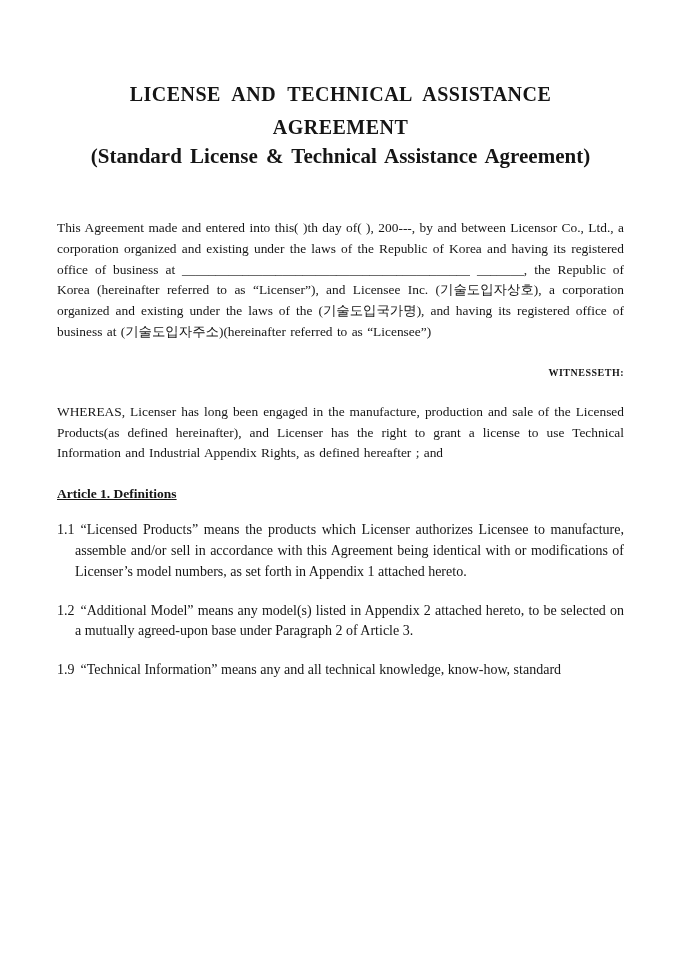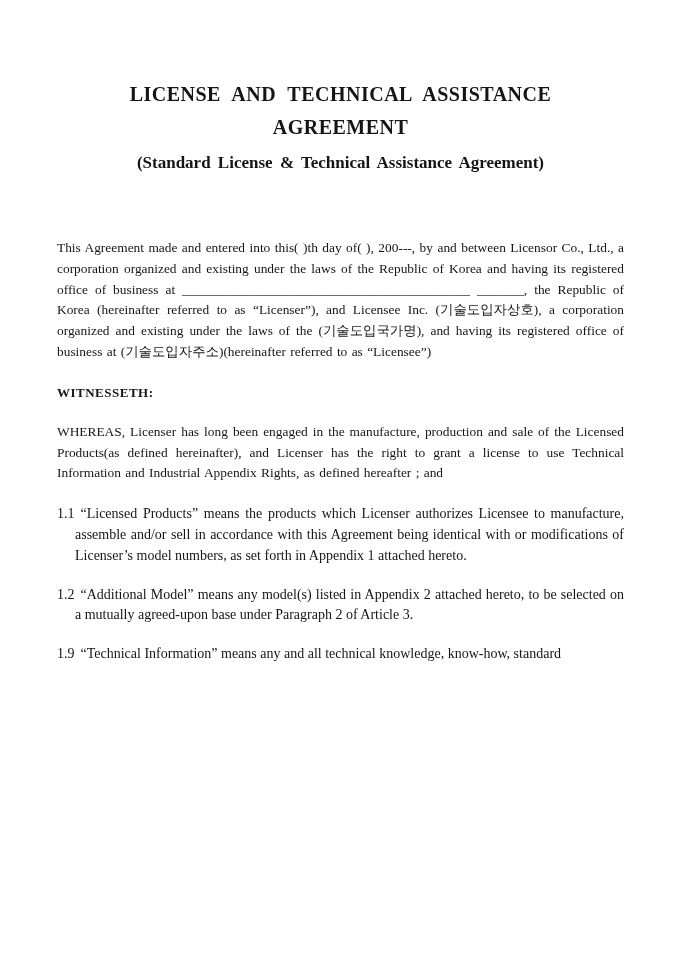--- a/index.html
+++ b/index.html
@@ -22,40 +22,39 @@
     font-size: 20px;
     font-weight: bold;
     line-height: 33px;
     text-align: center;
     max-width: 500px;
     margin: 0 auto;
     word-spacing: 6px;
     letter-spacing: 0.5px;
   }
   .doc-subtitle {
-    font-size: 17px;
+    font-size: 21px;
     font-weight: bold;
     text-align: center;
-    margin-top: 9px;
     word-spacing: 3px;
   }
   .body-text {
     font-size: 13.4px;
     line-height: 20.8px;
     text-align: justify;
     word-spacing: 1px;
     margin: 0 0 20px 0;
   }
   .preamble {
-    margin-top: 65px;
+    margin-top: 49px;
   }
   .witnesseth {
-    font-size: 13px;
+    font-size: 10px;
     font-weight: bold;
-    text-align: left;
+    text-align: right;
     letter-spacing: 0.5px;
     line-height: 20px;
     margin: 0 0 19px 0;
   }
   .article-heading {
     font-size: 13.5px;
     font-weight: bold;
     text-decoration: underline;
     line-height: 20px;
     margin: 0 0 16px 0;
@@ -82,20 +81,21 @@
   <div class="doc-subtitle">(Standard License &amp; Technical Assistance Agreement)</div>
 
   <p class="body-text preamble">This Agreement made and entered into this( )th day of( ), 200---, by and between Licensor Co., Ltd., a corporation organized and existing under the laws of the Republic of Korea and having its registered office of business at ___________________________________________ _______, the Republic of Korea (hereinafter referred to as “Licenser”), and Licensee Inc. (기술도입자상호), a corporation organized and existing under the laws of the (기술도입국가명), and having its registered office of business at (기술도입자주소)(hereinafter referred to as “Licensee”)</p>
 
   <div class="witnesseth">WITNESSETH:</div>
 
   <p class="body-text">WHEREAS, Licenser has long been engaged in the manufacture, production and sale of the Licensed Products(as defined hereinafter), and Licenser has the right to grant a license to use Technical Information and Industrial Appendix Rights, as defined hereafter ; and</p>
 
 
 
+  <h2 class="article-heading">Article 1. Definitions</h2>
 
   <div class="clause">
     <span class="clause-num">1.1</span><span class="clause-text">“Licensed Products” means the products which Licenser authorizes Licensee to manufacture, assemble and/or sell in accordance with this Agreement being identical with or modifications of Licenser’s model numbers, as set forth in Appendix 1 attached hereto.</span>
   </div>
 
   <div class="clause">
     <span class="clause-num">1.2</span><span class="clause-text">“Additional Model” means any model(s) listed in Appendix 2 attached hereto, to be selected on a mutually agreed-upon base under Paragraph 2 of Article 3.</span>
   </div>
 
   <div class="clause">

